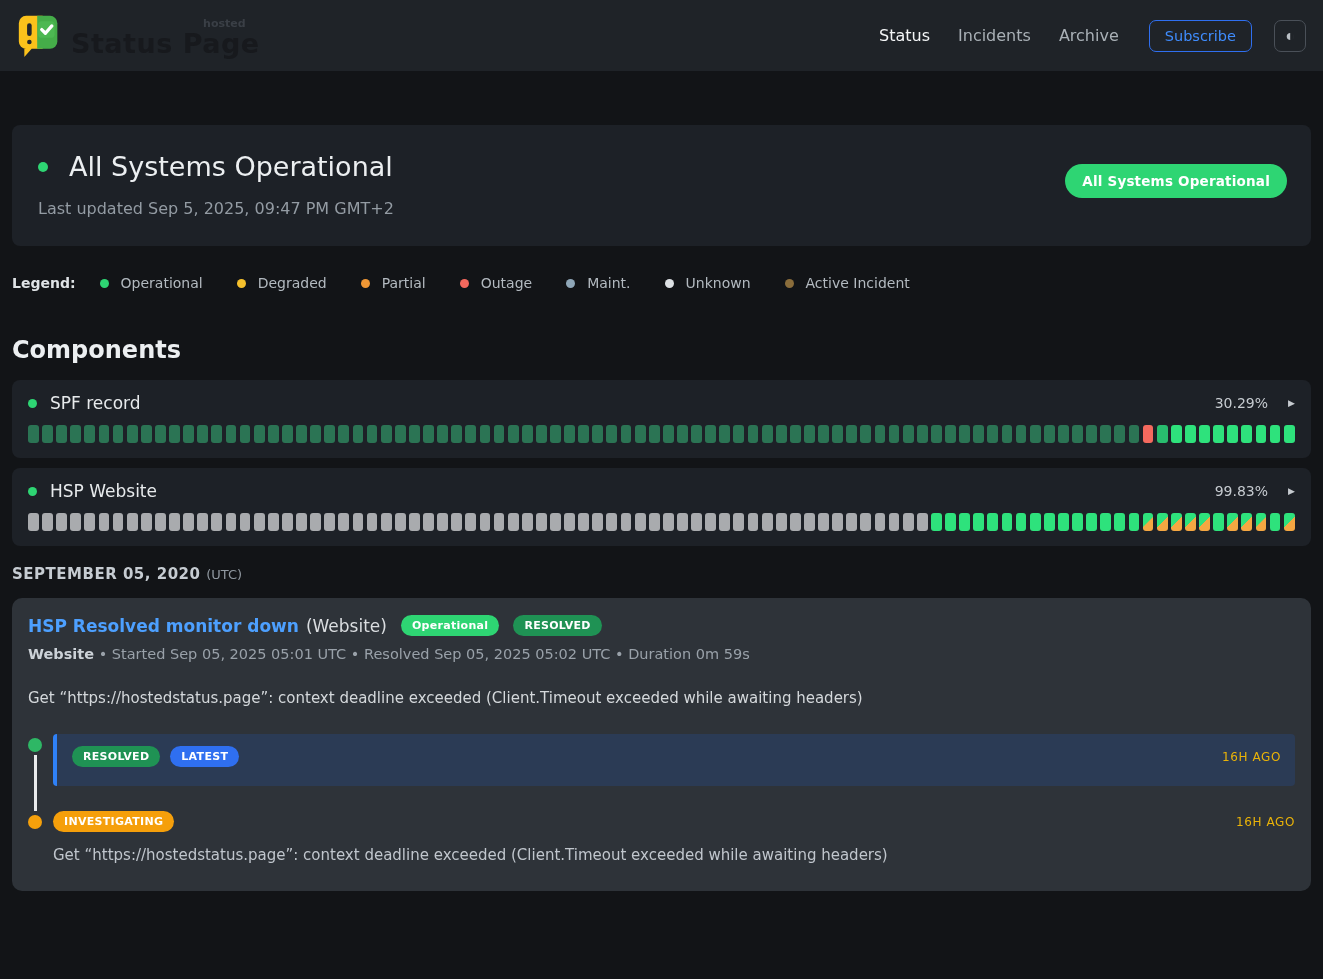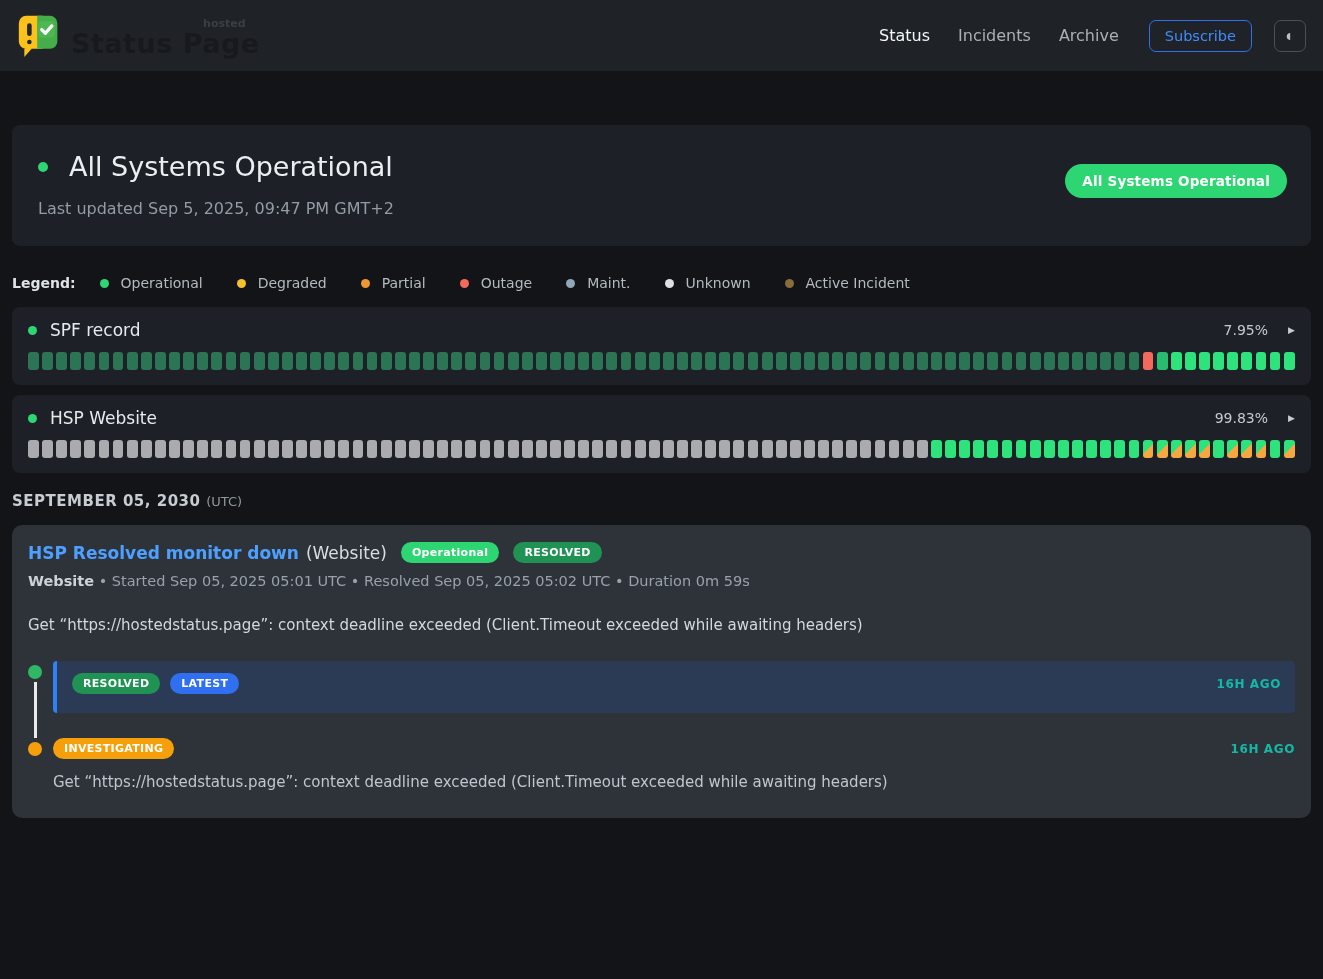--- a/index.html
+++ b/index.html
@@ -84,21 +84,21 @@
   .timeline { margin-top:27px; }
   .update { display:flex; }
   .dotcol { width:14px; display:flex; flex-direction:column; align-items:center; margin-right:11px; flex:none; }
   .dotcol .dot { width:14px; height:14px; margin-top:4px; }
   .tline { width:3px; flex:1; background:#e9ebed; margin-top:3px; }
   .ucontent { flex:1; min-width:0; }
   .u-first .ucontent { padding-bottom:25px; }
   .ubox { background:#2b3b55; border-left:4px solid #2f81f7; border-radius:4px; padding:12px 14px 19px 15px; }
   .urow { display:flex; align-items:center; }
   .urow .pill { margin-right:10px; }
-  .utime { margin-left:auto; font-size:12px; font-weight:700; letter-spacing:0.6px; color:#14b8a6; }
+  .utime { margin-left:auto; font-size:12px; font-weight:400; letter-spacing:0.6px; color:#eab308; }
   .utext { margin-top:13px; font-size:15px; color:#c0c6cd; }
   .u-plain .utext { margin-top:14px; }
 </style>
 </head>
 <body>
 
 <header>
   <div class="brand">
     <span>
       <svg width="44" height="46" viewBox="0 0 48 50">
@@ -156,27 +156,28 @@
     <span>Maint.</span>
   </span><span class="legend-item">
     <span class="dot" style="background: rgb(221, 225, 228);"></span>
     <span>Unknown</span>
   </span><span class="legend-item">
     <span class="dot" style="background: rgb(138, 109, 59);"></span>
     <span>Active Incident</span>
   </span></span>
   </div>
 
+  <h2 class="section-h">Components</h2>
   <div id="component-list">
       <div class="comp-card">
     <div class="comp-head">
       <span class="dot" style="background: rgb(46, 213, 115);"></span>
       <span class="comp-name">SPF record</span>
       <span class="comp-right">
-        <span class="comp-uptime">7.95%</span>
+        <span class="comp-uptime">30.29%</span>
         <span class="comp-arrow">▶</span>
       </span>
     </div>
     <div class="bars">
           <span class="bar" style="background: rgb(43, 116, 84);"></span>
           <span class="bar" style="background: rgb(43, 116, 84);"></span>
           <span class="bar" style="background: rgb(43, 116, 84);"></span>
           <span class="bar" style="background: rgb(43, 116, 84);"></span>
           <span class="bar" style="background: rgb(43, 116, 84);"></span>
           <span class="bar" style="background: rgb(43, 116, 84);"></span>
@@ -364,21 +365,21 @@
           <span class="bar" style="background: linear-gradient(135deg, rgb(46, 226, 124) 49%, rgb(245, 167, 66) 51%);"></span>
           <span class="bar" style="background: linear-gradient(135deg, rgb(46, 226, 124) 49%, rgb(245, 167, 66) 51%);"></span>
           <span class="bar" style="background: linear-gradient(135deg, rgb(46, 226, 124) 49%, rgb(245, 167, 66) 51%);"></span>
           <span class="bar" style="background: rgb(46, 226, 124);"></span>
           <span class="bar" style="background: linear-gradient(135deg, rgb(46, 226, 124) 49%, rgb(245, 167, 66) 51%);"></span>
         </div>
   </div>
     </div>
 
   <div class="ih-date">
-    <span>SEPTEMBER 05, 2030</span>
+    <span>SEPTEMBER 05, 2020</span>
     <span class="utc">(UTC)</span>
   </div>
 
   <section class="incident-card">
     <div class="inc-title-row">
       <a class="inc-link">HSP Resolved monitor down</a>
       <span class="inc-component">(Website)</span>
       <span id="inc-title-badges" style="display:contents"><span class="pill" style="background: rgb(46, 213, 115);">Operational</span><span class="pill" style="background: rgb(31, 146, 84);">RESOLVED</span></span>
     </div>
     <div class="inc-meta">

